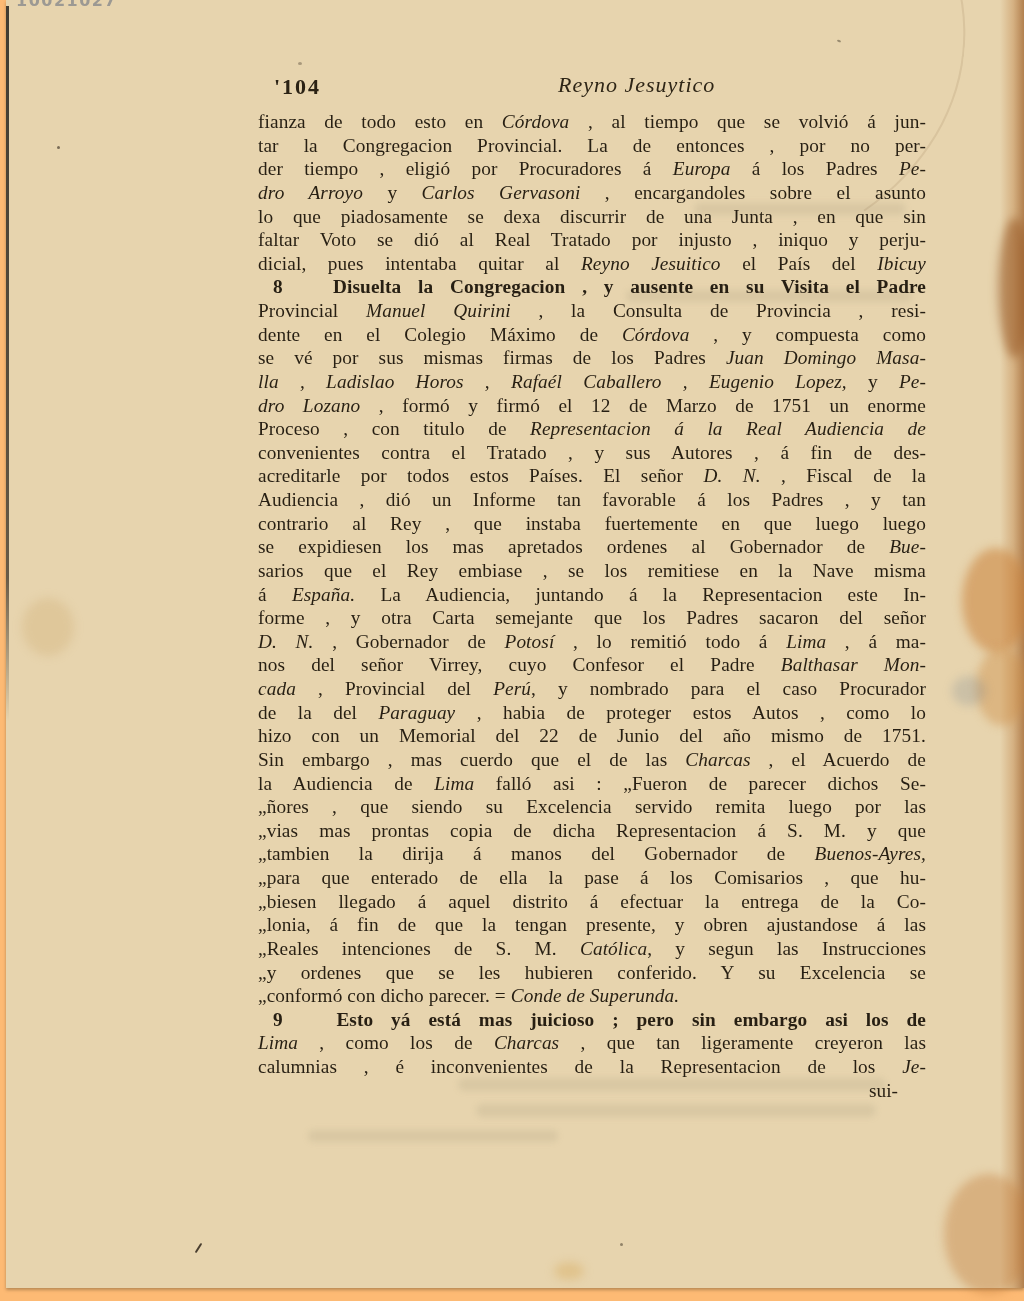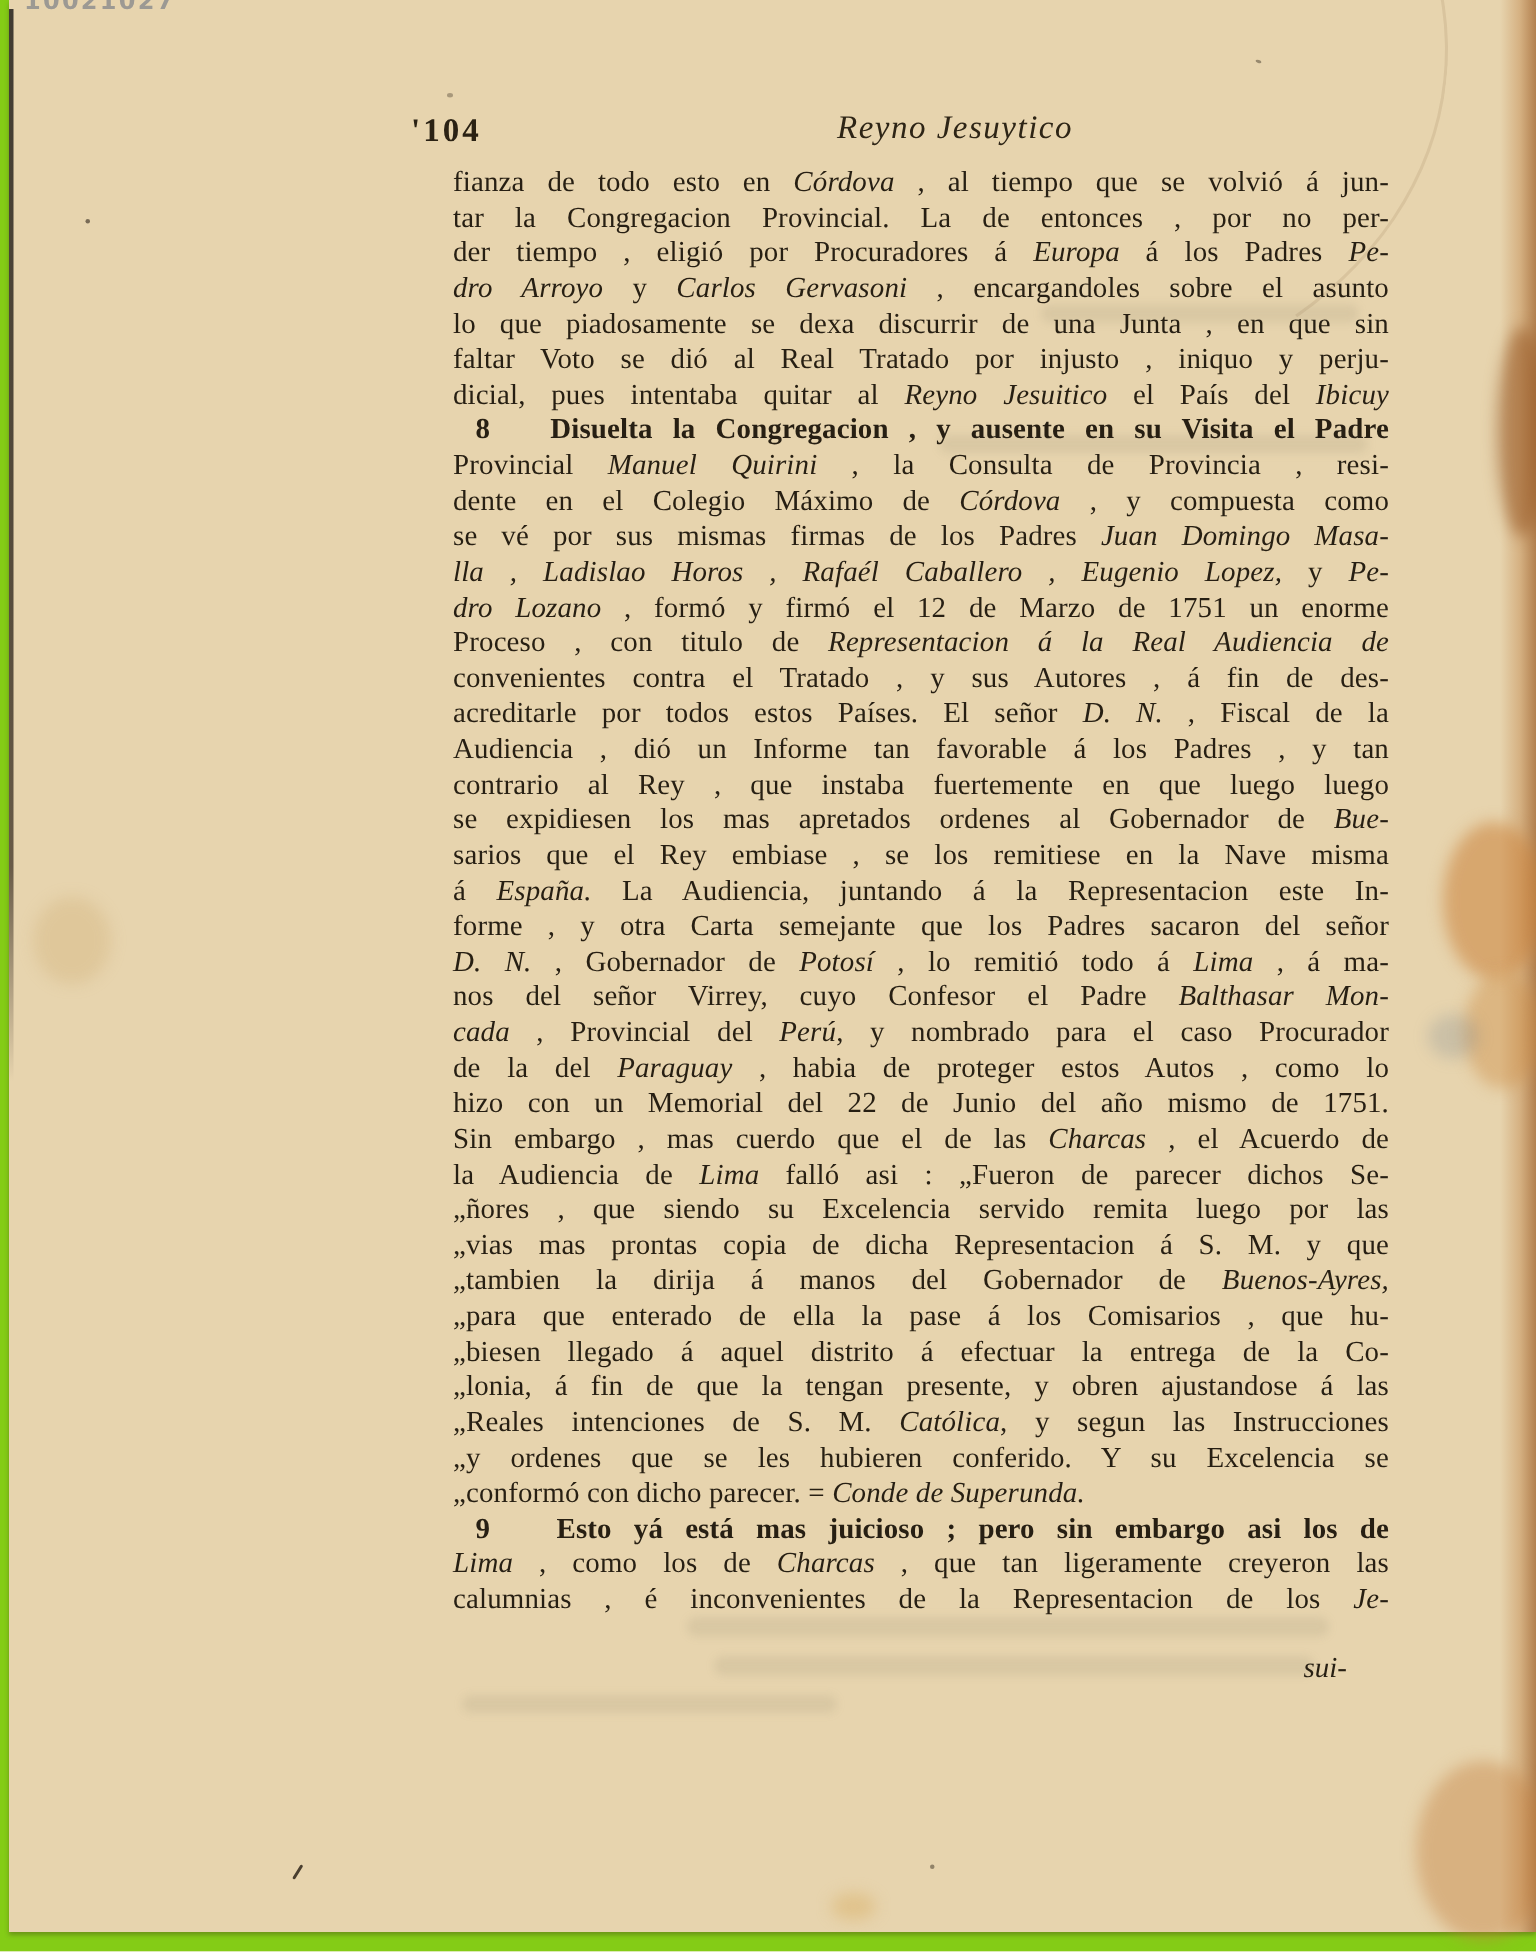--- a/index.html
+++ b/index.html
@@ -1,19 +1,19 @@
 <!DOCTYPE html>
 <html><head>
 <meta charset="utf-8">
 <style>
   * { margin:0; padding:0; box-sizing:border-box; }
   html,body { width:1024px; height:1301px; background:#ffffff; overflow:hidden; }
   body { font-family:"Liberation Serif", serif; position:relative; }
 
-  .scan { position:absolute; inset:0; background:#84cc16; overflow:hidden; }
+  .scan { position:absolute; inset:0; background:#fdba74; overflow:hidden; }
 
   .paper {
     position:absolute; left:6px; top:0; right:0; bottom:13px;
     background:
       radial-gradient(ellipse 140px 90px at 99% 22%, rgba(166,108,52,0.38), rgba(166,108,52,0) 75%),
       radial-gradient(ellipse 700px 520px at 45% 38%, rgba(255,250,234,0.30), rgba(255,250,234,0) 75%),
       radial-gradient(ellipse 160px 60px at 4% 47%, rgba(190,150,80,0.18), rgba(190,150,80,0) 75%),
       linear-gradient(to right, rgba(120,100,70,0.20), rgba(120,100,70,0) 28px),
       linear-gradient(to top, rgba(120,90,55,0.30), rgba(120,90,55,0) 10px),
       linear-gradient(135deg, #e3cfa9 0%, #ead9b8 30%, #e7d4ae 55%, #e2cba0 80%, #dec globaleventshandler 100%);
@@ -71,26 +71,26 @@
   .text-block {
     position:absolute; left:252px; top:74px; width:668px;
     color:#271f13;
   }
 
   .header-row { position:relative; height:36px; font-size:22px; }
   .page-number { position:absolute; left:16px; top:0; letter-spacing:2px; font-weight:bold; color:#2b2214; }
   .running-title { position:absolute; left:300px; top:-2px; font-style:italic; font-size:22px; letter-spacing:1px; color:#2e2516; }
 
   .body-text { position:relative; font-size:19.3px; line-height:23.62px; letter-spacing:0.1px; }
-  .line { text-align:justify; text-align-last:justify; white-space:normal;margin-left:44px; }
+  .line { text-align:justify; text-align-last:justify; white-space:normal; }
   .line.nj { text-align-last:left; }
   .line.ind { text-indent:15px;font-weight:bold; }
   .it { font-style:italic; }
 
-  .catchword { text-align:right; padding-right:28px; font-style:italic; line-height:23.62px; font-size:19.3px;margin-top:22px; }
+  .catchword { text-align:right; padding-right:28px; line-height:23.62px; font-size:19.3px; }
 </style>
 </head>
 <body>
 
 <div class="scan">
 
   <div class="paper">
     <div class="curl-arc"></div>
 
     <div class="right-edge-band"></div>

